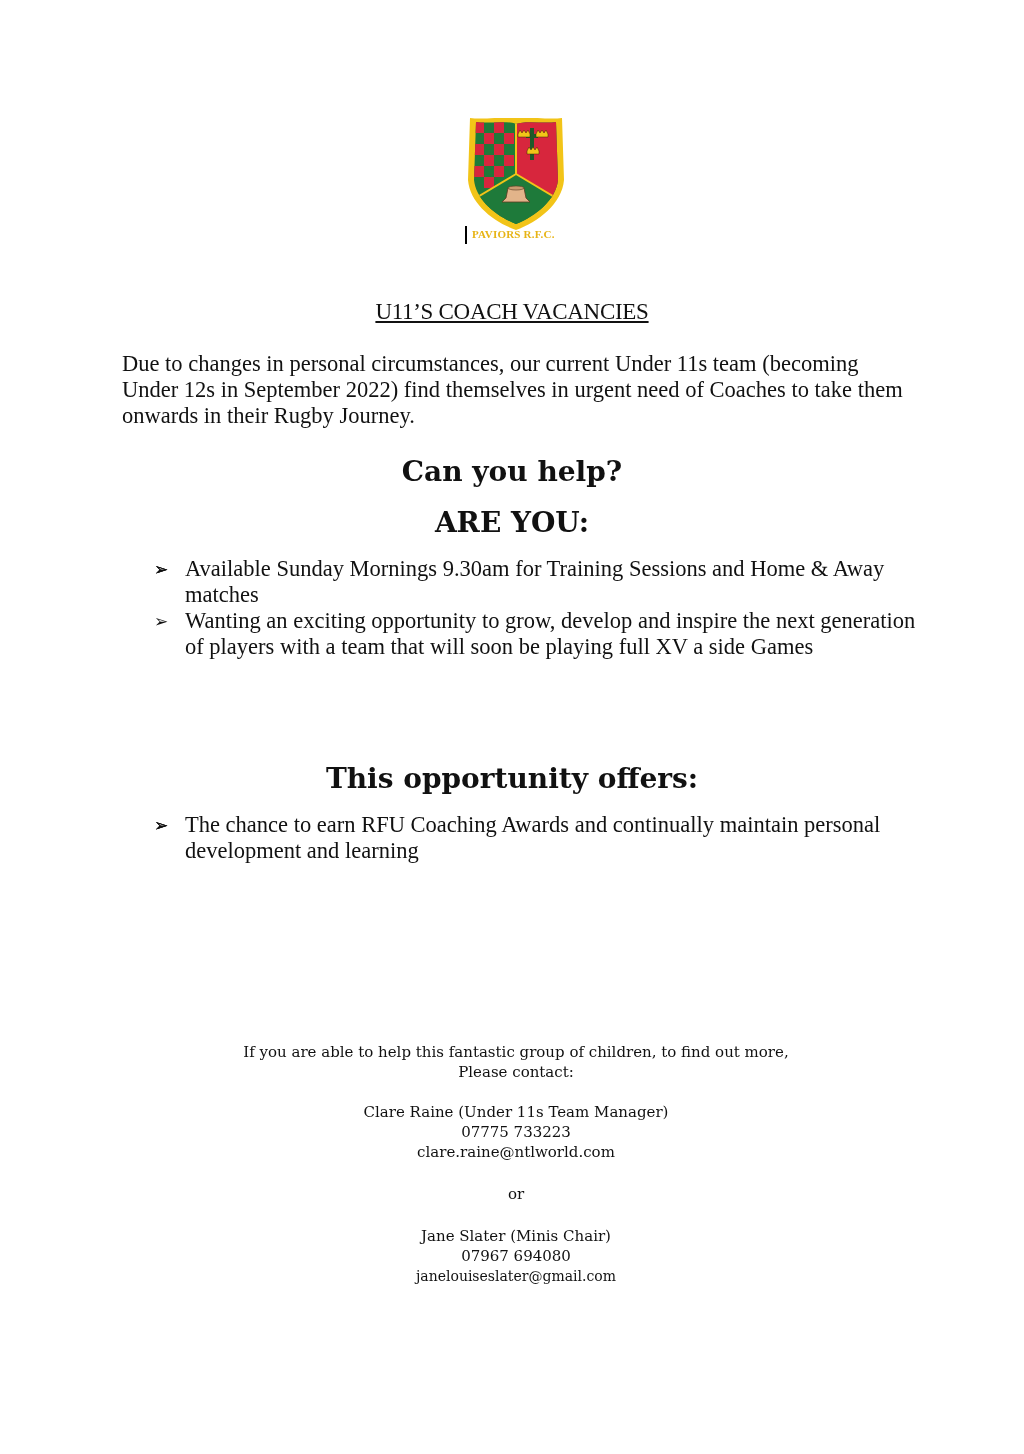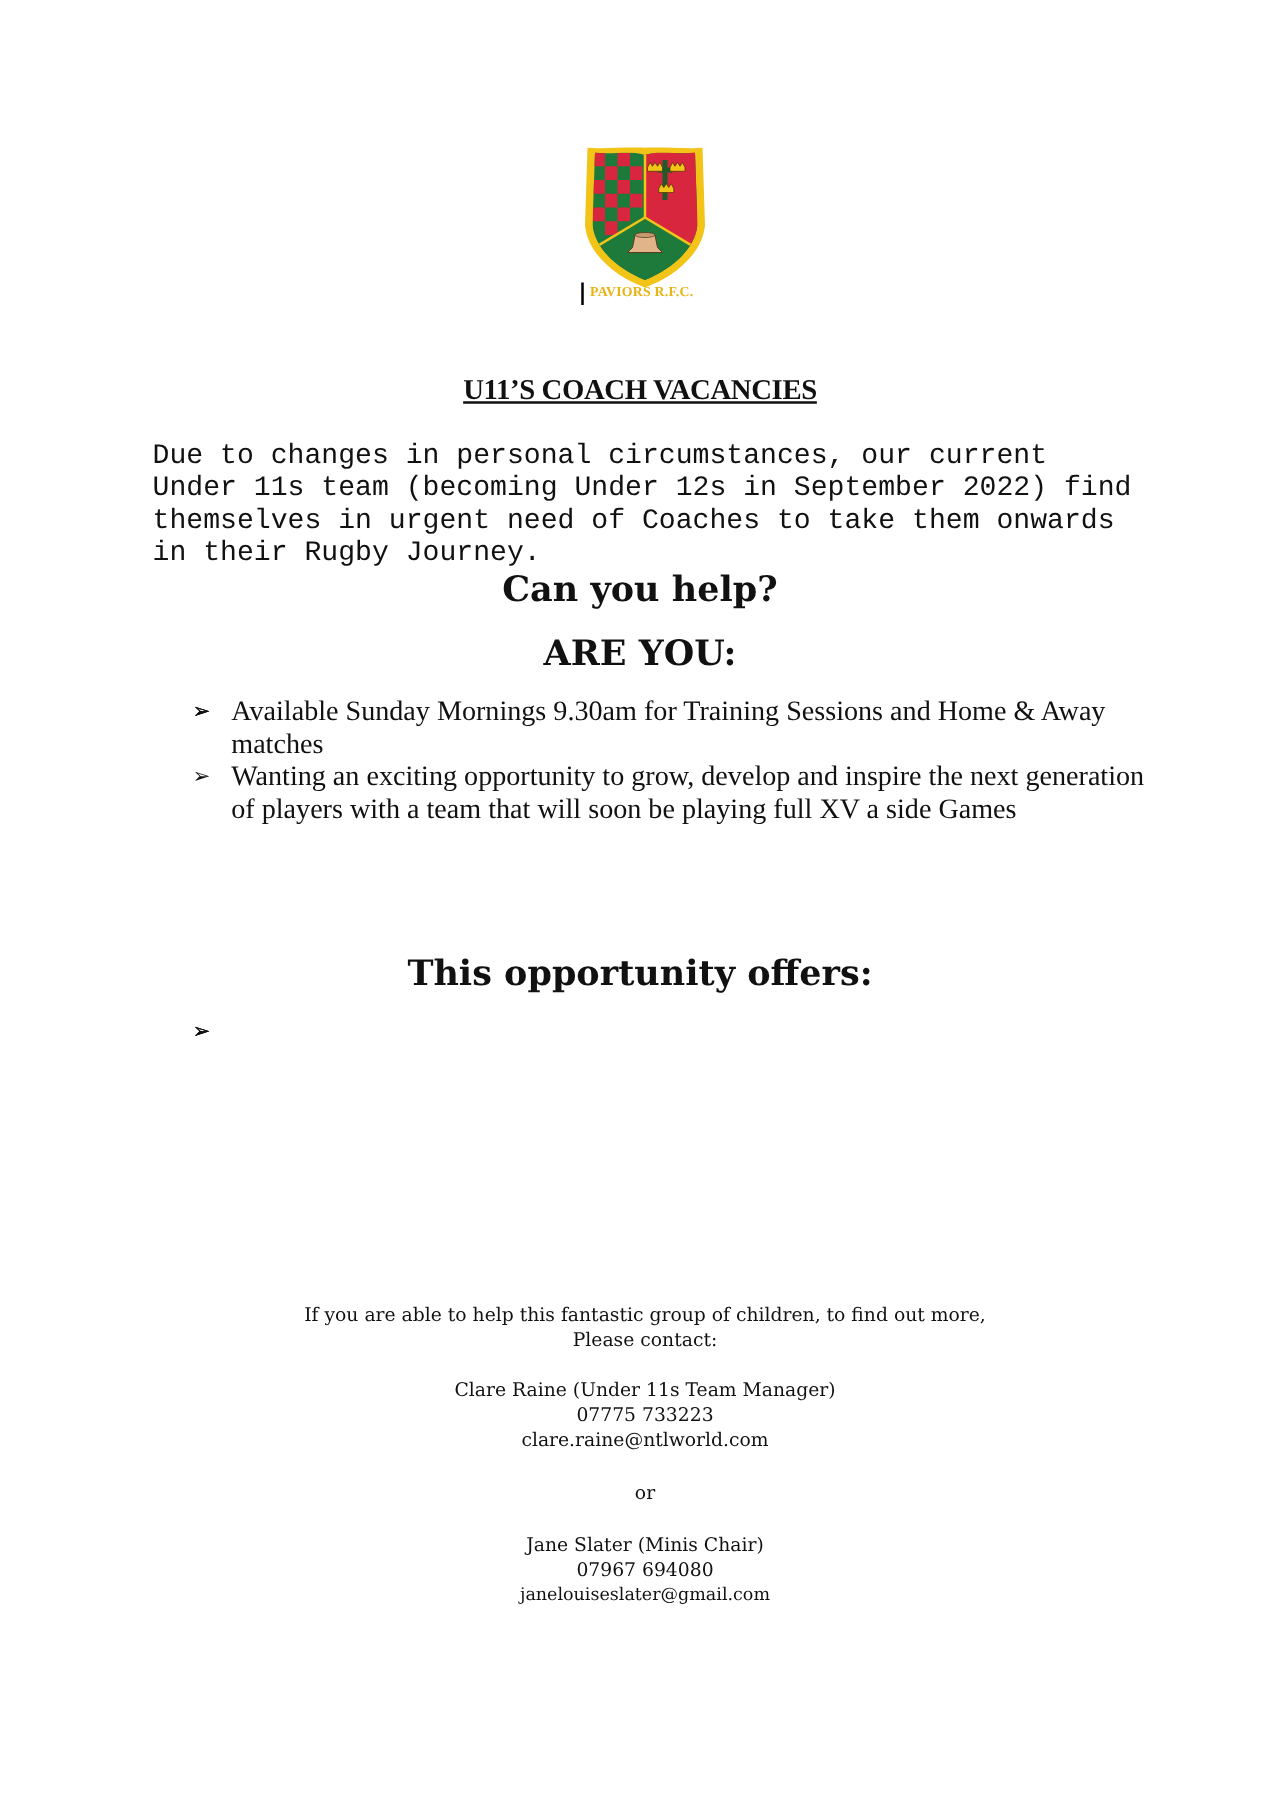--- a/index.html
+++ b/index.html
@@ -5,24 +5,24 @@
     html, body { margin: 0; padding: 0; background: #ffffff; }
     body { width: 1024px; height: 1454px; position: relative; overflow: hidden;
       font-family: "DejaVu Serif", "Liberation Serif", serif; color: #111; }
     .logo { position: absolute; left: 466px; top: 118px; width: 100px; height: 130px; }
     .logo svg { display: block; }
     .logo-caption { position: absolute; left: 472px; top: 228px; width: 110px;
       font-family: Liberation Serif, serif; font-weight: bold; font-size: 11px;
       color: #e7b416; letter-spacing: 0.2px; }
     .cursor { position: absolute; left: 465px; top: 226px; width: 2px; height: 18px; background: #000; }
     .title { position: absolute; left: 0; width: 1024px; top: 299px; text-align: center;
-      font-weight: bold; font-size: 20px; text-decoration: underline; letter-spacing: -0.3px;
+      font-weight: normal; font-size: 20px; text-decoration: underline; letter-spacing: -0.3px;
       font-family: "Liberation Serif", serif; font-size: 23px; }
     .intro { position: absolute; left: 122px; top: 351px; width: 790px;
-      font-family: Liberation Mono, monospace; font-size: 22.5px; line-height: 26px; }
+      font-family: Liberation Serif, serif; font-size: 22.5px; line-height: 26px; }
     .heading { position: absolute; left: 0; width: 1024px; text-align: center;
       font-weight: bold; font-family: "DejaVu Serif", serif; font-size: 28px; }
     .list { position: absolute; left: 150px; width: 780px; margin: 0; padding: 0; list-style: none;
       font-family: "Liberation Serif", serif; font-size: 22.5px; line-height: 26px; }
     .list li { position: relative; padding-left: 35px; }
     .bullet { position: absolute; left: 4px; top: 0; font-size: 17px; font-family: "DejaVu Sans", sans-serif; }
     .contact { position: absolute; left: 0; width: 1032px; text-align: center;
       font-family: "DejaVu Serif", serif; font-size: 15px; line-height: 20px; }
     .contact .small { font-size: 14px; }
   </style>
@@ -83,21 +83,21 @@
   <li><span class="bullet">➢</span></li>
   <li><span class="bullet">➢</span><span>Available Sunday Mornings 9.30am for Training Sessions and Home &amp; Away matches</span></li>
   <li><span class="bullet">➢</span><span>Wanting an exciting opportunity to grow, develop and inspire the next generation of players with a team that will soon be playing full XV a side Games</span></li>
 </ul>
 
 <div class="heading" style="top:762px">This opportunity offers:</div>
 
 <ul class="list" style="top:812px">
   <li><span class="bullet">➢</span></li>
   <li><span class="bullet">➢</span></li>
-  <li><span class="bullet">➢</span></li>
+  <li><span class="bullet">➢</span><span>The chance to earn RFU Coaching Awards and continually maintain personal development and learning</span></li>
 </ul>
 
 <div class="contact" style="top:1042px">
   <div>If you are able to help this fantastic group of children, to find out more,</div>
   <div>Please contact:</div>
   <div style="height:20px"></div>
   <div>Clare Raine (Under 11s Team Manager)</div>
   <div>07775 733223</div>
   <div>clare.raine@ntlworld.com</div>
   <div style="height:22px"></div>

